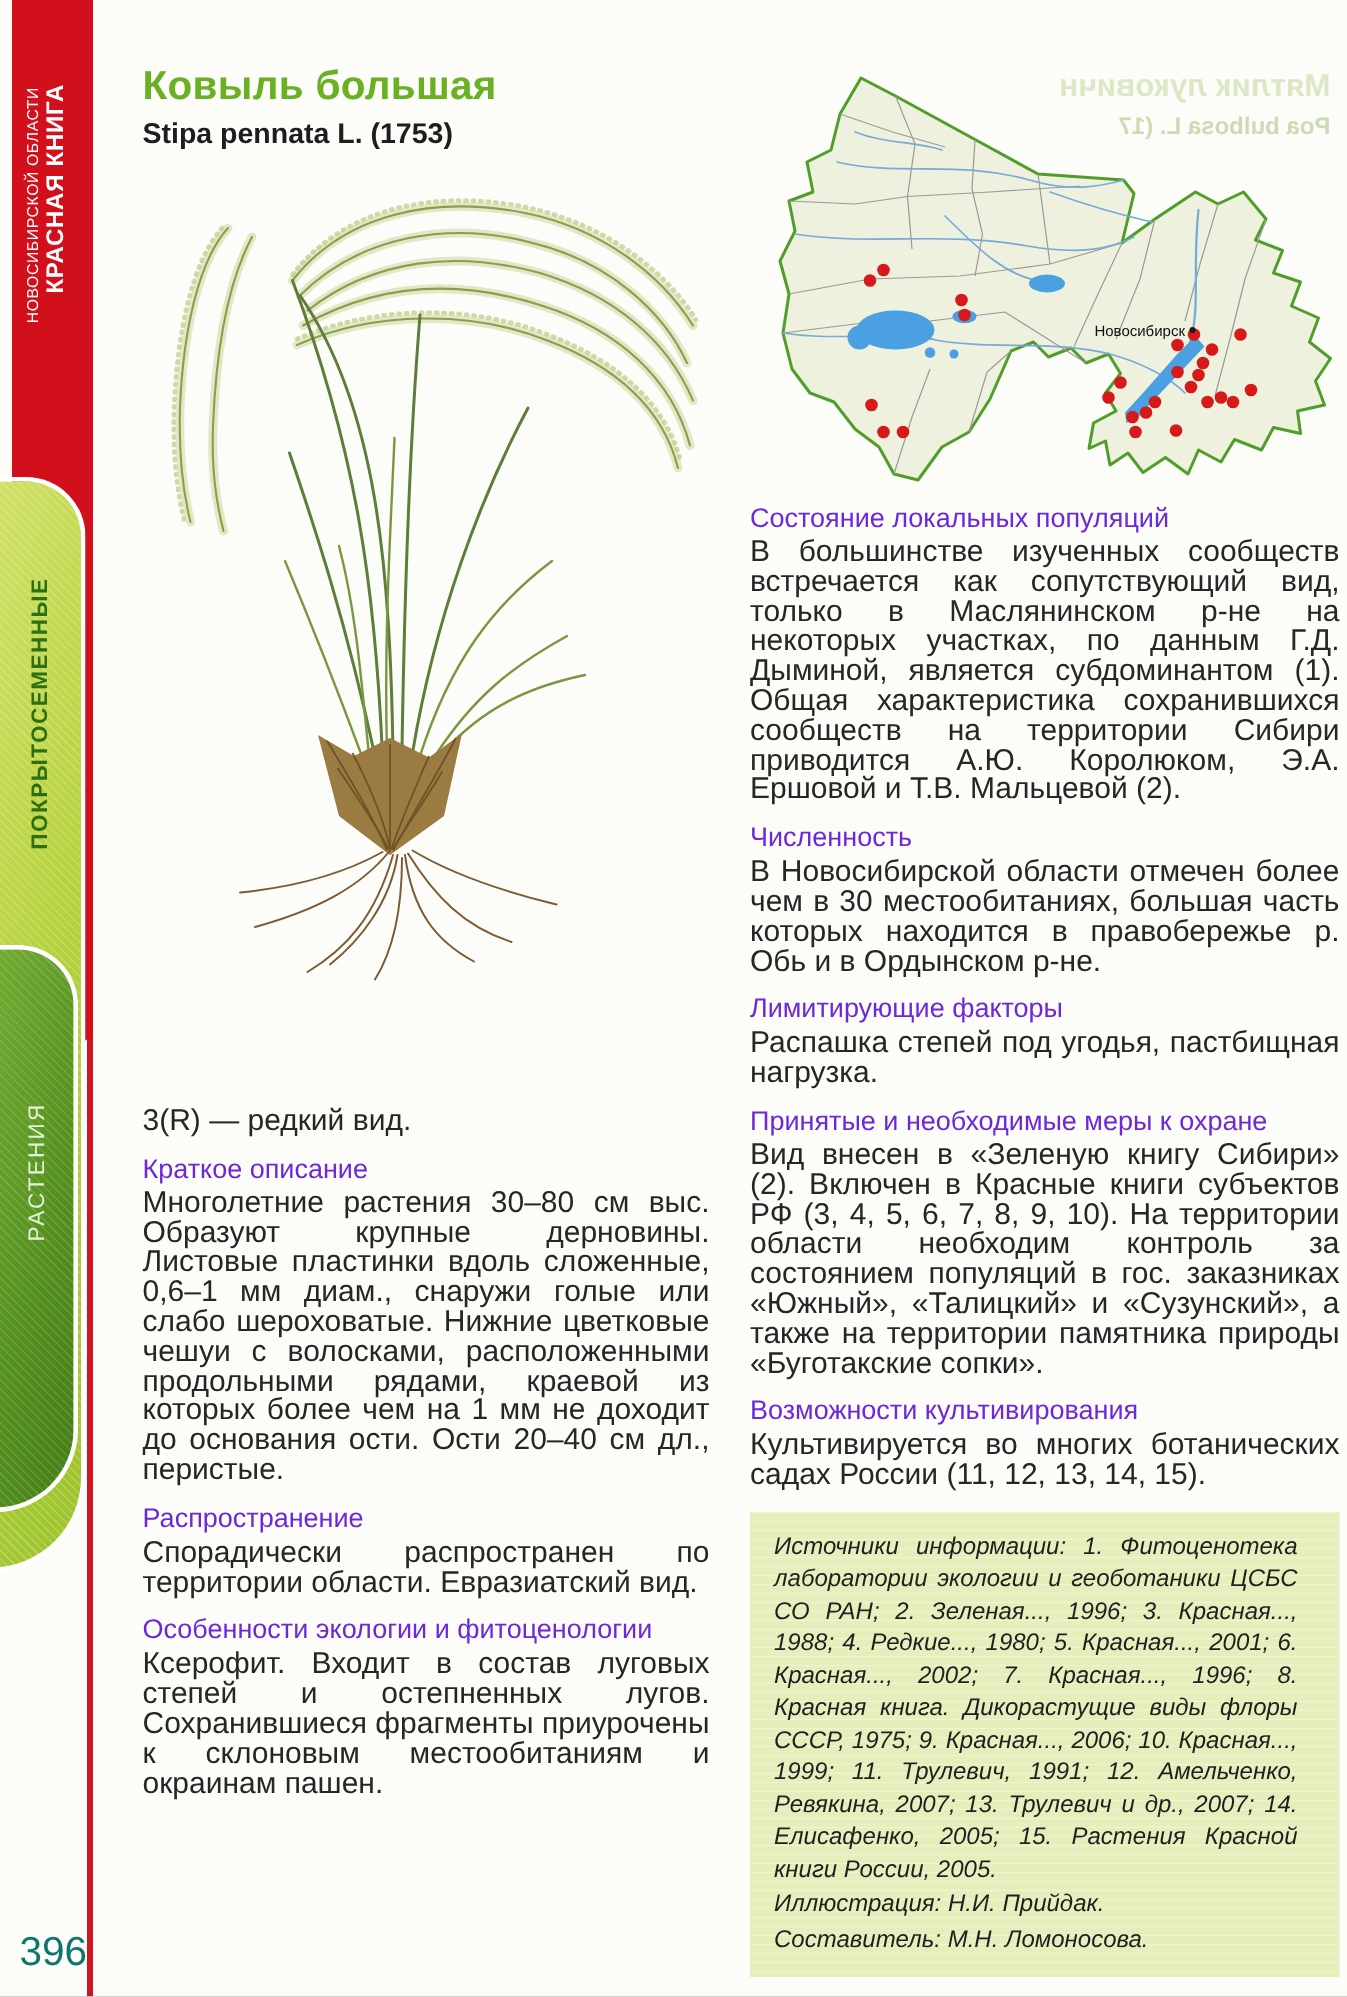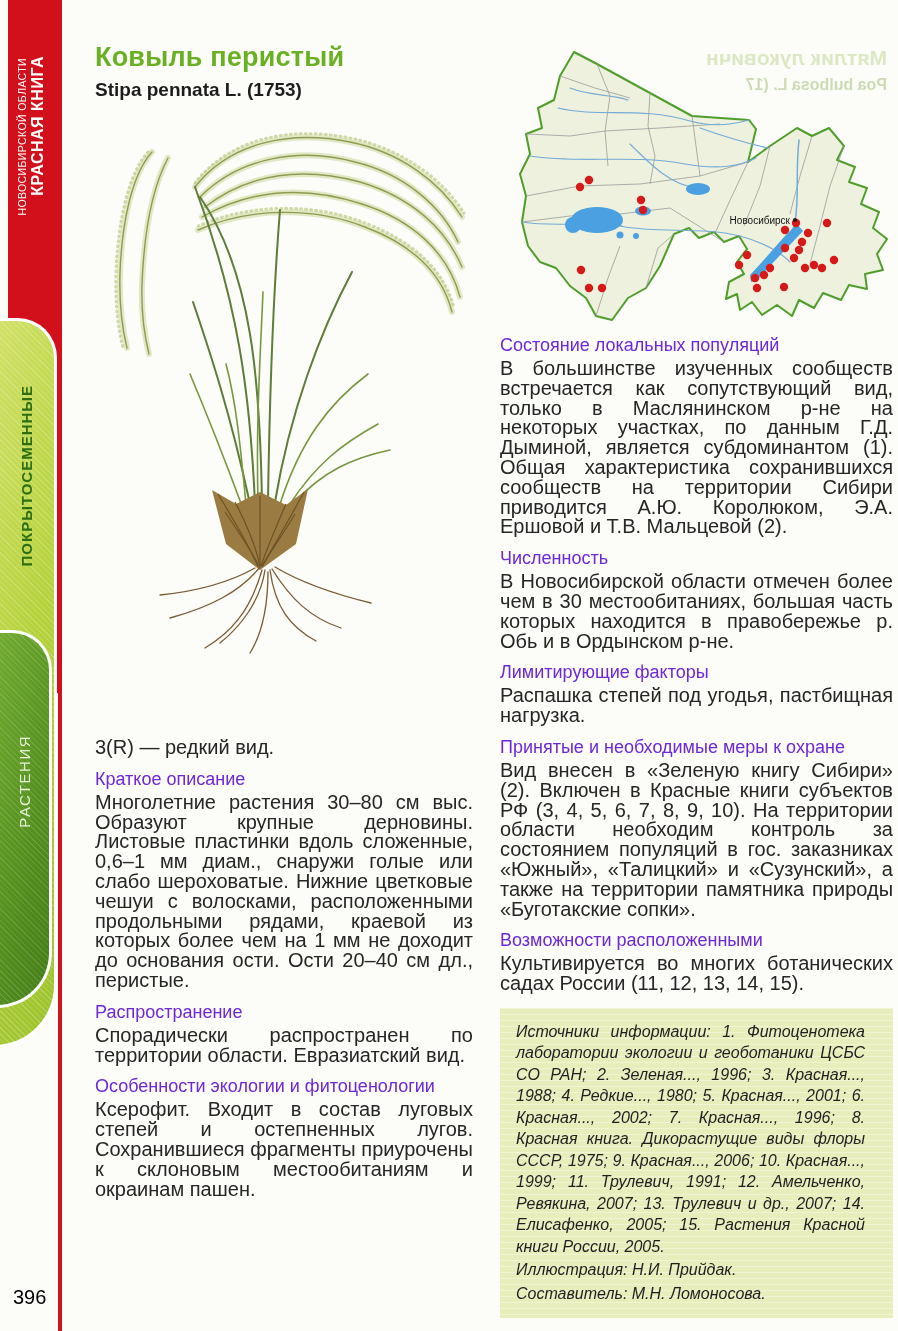--- a/index.html
+++ b/index.html
@@ -18,21 +18,21 @@
           background-image:repeating-linear-gradient(45deg, rgba(255,255,255,.18) 0 1px, transparent 1px 4px); }
   .band-light { top:318px; width:63px; height:730px; border-radius:0 44px 70px 0;
           background-color:#b3d13c;
           background:repeating-linear-gradient(45deg, rgba(255,255,255,.20) 0 1px, transparent 1px 4px),
                      linear-gradient(110deg,#d2e168 0%,#b7d33e 45%,#9cc32c 100%); }
   .band-dark { top:630px; width:58px; height:378px; border-radius:0 40px 55px 0;
           background:repeating-linear-gradient(45deg, rgba(255,255,255,.12) 0 1px, transparent 1px 4px),
                      linear-gradient(105deg,#74ad33 0%,#55921f 55%,#447d18 100%); }
   .tab-label-light { position:absolute; left:24px; top:64px; color:#2e6f12; font-weight:bold; font-size:15px; letter-spacing:1px; }
   .tab-label-dark  { position:absolute; left:22px; top:102px; color:#e6f1d5; font-size:15px; letter-spacing:1.5px; }
-  .page-number { position:absolute; left:13px; top:1286px; font-size:20px; color:#000000; }
+  .page-number { position:absolute; left:13px; top:1286px; font-size:27px; color:#0f766e; }
 
   
   .col-left  { position:absolute; left:95px;  top:42px;  width:378px; }
   .col-right { position:absolute; left:500px; top:36px;  width:393px; }
 
   h1.title { color:#6ab023; font-size:27px; font-weight:bold; letter-spacing:.2px; }
   .latin   { margin-top:6px; font-size:19px; font-weight:bold; color:#1d1d1d; }
 
   .plant-fig { position:absolute; left:-5px; top:70px; width:386px; height:552px; }
 
@@ -70,21 +70,21 @@
     <div class="band band-light">
       <span class="tab-label-light vtext">ПОКРЫТОСЕМЕННЫЕ</span>
     </div>
     <div class="band band-dark">
       <span class="tab-label-dark vtext">РАСТЕНИЯ</span>
     </div>
     <div class="page-number">396</div>
   </div>
 
   <div class="col-left">
-    <h1 class="title">Ковыль перистый</h1>
+    <h1 class="title">Ковыль большая</h1>
     <div class="latin">Stipa pennata L. (1753)</div>
 
     <svg class="plant-fig" viewBox="0 0 386 552">
       <g fill="none" stroke-linecap="round">
         <g stroke="#ccd89c" stroke-width="6" opacity="0.55">
           <path d="M105,75 C140,30 200,18 260,30 C310,40 350,70 372,105"></path>
           <path d="M110,85 C150,45 210,35 265,50 C315,62 352,95 368,130"></path>
           <path d="M115,95 C160,60 215,55 270,70 C320,85 355,115 372,155"></path>
           <path d="M112,105 C165,75 220,75 272,92 C322,108 358,140 370,185"></path>
           <path d="M108,118 C160,95 225,95 275,115 C320,132 352,160 362,200"></path>
@@ -265,21 +265,21 @@
       </div>
       <div class="sec">
         <h3>Лимитирующие факторы</h3>
         <p>Распашка степей под угодья, пастбищная нагрузка.</p>
       </div>
       <div class="sec">
         <h3>Принятые и необходимые меры к охране</h3>
         <p>Вид внесен в «Зеленую книгу Сибири» (2). Включен в Красные книги субъектов РФ (3, 4, 5, 6, 7, 8, 9, 10). На территории области необходим контроль за состоянием популяций в гос. заказниках «Южный», «Талицкий» и «Сузунский», а также на территории памятника природы «Буготакские сопки».</p>
       </div>
       <div class="sec">
-        <h3>Возможности расположенными</h3>
+        <h3>Возможности культивирования</h3>
         <p>Культивируется во многих ботанических садах России (11, 12, 13, 14, 15).</p>
       </div>
     </div>
 
     <div class="sources-box">
       <p>Источники информации: 1. Фитоценотека лаборатории экологии и геоботаники ЦСБС СО РАН; 2. Зеленая..., 1996; 3. Красная..., 1988; 4. Редкие..., 1980; 5. Красная..., 2001; 6. Красная..., 2002; 7. Красная..., 1996; 8. Красная книга. Дикорастущие виды флоры СССР, 1975; 9. Красная..., 2006; 10. Красная..., 1999; 11. Трулевич, 1991; 12. Амельченко, Ревякина, 2007; 13. Трулевич и др., 2007; 14. Елисафенко, 2005; 15. Растения Красной книги России, 2005.</p>
       <p class="credit">Иллюстрация: Н.И. Прийдак.</p>
       <p class="credit">Составитель: М.Н. Ломоносова.</p>
     </div>
   </div>

